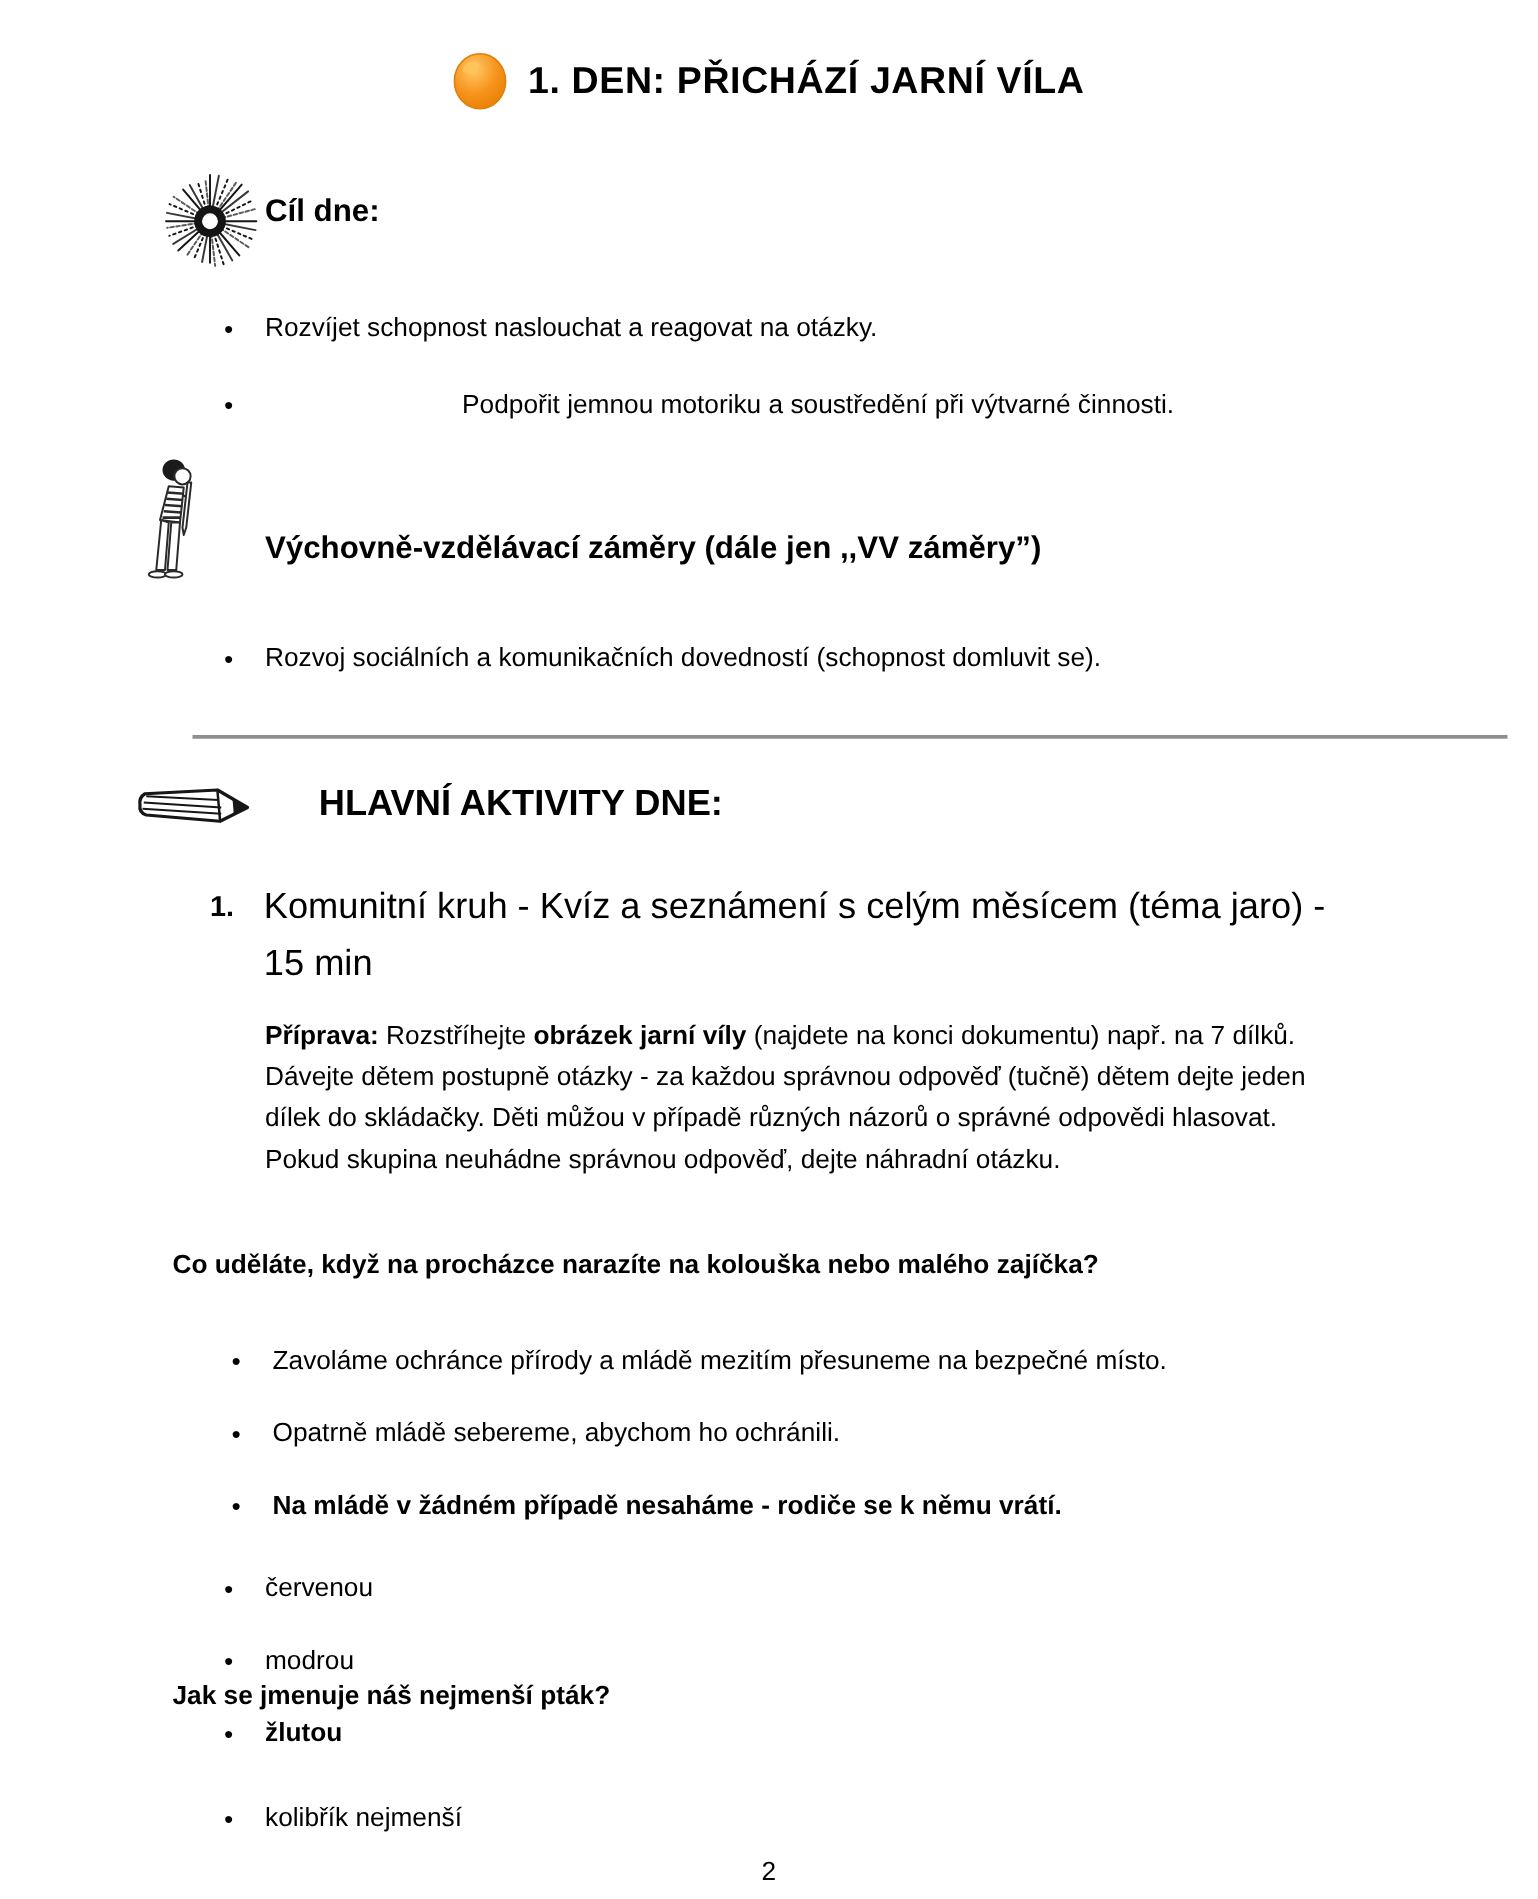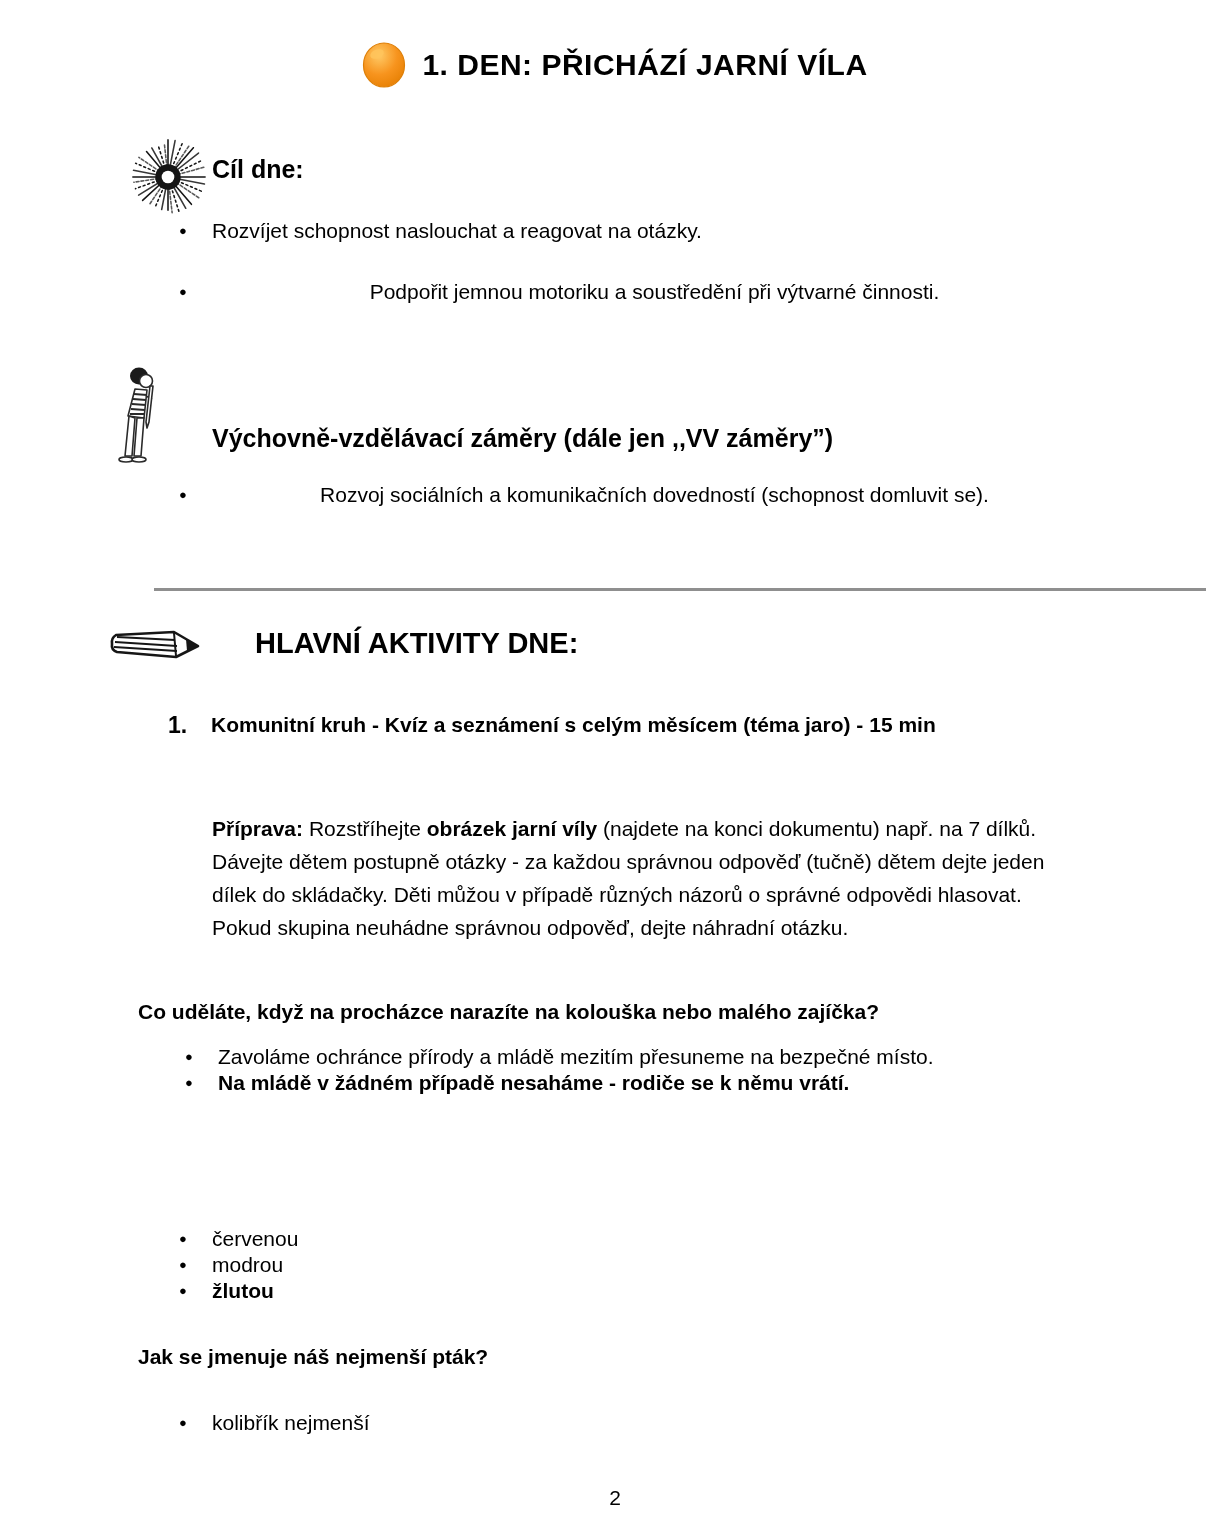--- a/index.html
+++ b/index.html
@@ -25,40 +25,40 @@
   .icon-boy{position:absolute;left:113px;top:366px;width:60px;height:102px;}
   .icon-pencil{position:absolute;left:108px;top:620px;width:100px;height:50px;}
   
   .h-section{position:absolute;margin:0;font-size:25px;font-weight:bold;}
   .h-cil{left:212px;top:155px;}
   .h-vv{left:212px;top:424px;}
   .h-akt{left:255px;top:627px;font-size:29px;}
   
   ul.blist{position:absolute;margin:0;padding:0;list-style:none;width:920px;}
   ul.blist li{
-    position:relative;padding-left:35px;font-size:21px;line-height:26px;
+    position:relative;padding-left:35px;font-size:21px;line-height:26px;margin-top:32px;
   }
   ul.blist li::before{
     content:"\25CF";position:absolute;left:2px;font-size:13px;
   }
   ul.blist li.bold{font-weight:bold;}
   .list-cil{left:177px;top:218px;}
   .list-cil li + li{margin-top:35px;text-align:center;}
-  .list-vv{left:177px;top:482px;text-align:center;}
+  .list-vv{left:177px;top:482px;}
   .list-q1{left:183px;top:1044px;}
   .list-q1 li{line-height:34px;}
   .list-q2{left:177px;top:1226px;}
   .list-q2 li{line-height:30px;}
   .list-q3{left:177px;top:1410px;}
   
   .divider{position:absolute;left:154px;top:588px;width:1052px;height:3px;background:#8f8f8f;}
   
   .activity{position:absolute;left:168px;top:702px;width:902px;display:flex;}
   .activity .num{flex:0 0 43px;font-size:23px;font-weight:bold;line-height:46px;}
-  .activity .atitle{font-size:21px;font-weight:bold;line-height:46px;}
+  .activity .atitle{font-size:29px;font-weight:normal;line-height:46px;}
   
   .prep{position:absolute;left:212px;top:812px;width:872px;margin:0;
         font-size:21px;line-height:33px;}
   .prep b{font-weight:bold;}
   
   .question{position:absolute;left:138px;margin:0;font-size:21px;font-weight:bold;width:960px;}
   .q1{top:1000px;} .q2{top:1160px;} .q3{top:1345px;}
   
   .pagenum{position:absolute;left:0;right:0;top:1486px;text-align:center;font-size:21px;}
 </style>
@@ -149,20 +149,21 @@
   <div class="activity">
     <span class="num">1.</span>
     <span class="atitle">Komunitní kruh - Kvíz a seznámení s celým měsícem (téma jaro) - 15 min</span>
   </div>
 
   <p class="prep"><b>Příprava:</b><span> Rozstříhejte </span><b>obrázek jarní víly</b><span> (najdete na konci dokumentu) např. na 7 dílků. Dávejte dětem postupně otázky - za každou správnou odpověď (tučně) dětem dejte jeden dílek do skládačky. Děti můžou v případě různých názorů o správné odpovědi hlasovat. Pokud skupina neuhádne správnou odpověď, dejte náhradní otázku.</span></p>
 
   <p class="question q1">Co uděláte, když na procházce narazíte na kolouška nebo malého zajíčka?</p>
   <ul class="blist list-q1">
     <li>Zavoláme ochránce přírody a mládě mezitím přesuneme na bezpečné místo.</li>
+    <li>Opatrně mládě sebereme, abychom ho ochránili.</li>
     <li class="bold">Na mládě v žádném případě nesaháme - rodiče se k němu vrátí.</li>
   </ul>
 
   <ul class="blist list-q2">
     <li>červenou</li>
     <li>modrou</li>
     <li class="bold">žlutou</li>
   </ul>
 
   <p class="question q3">Jak se jmenuje náš nejmenší pták?</p>

